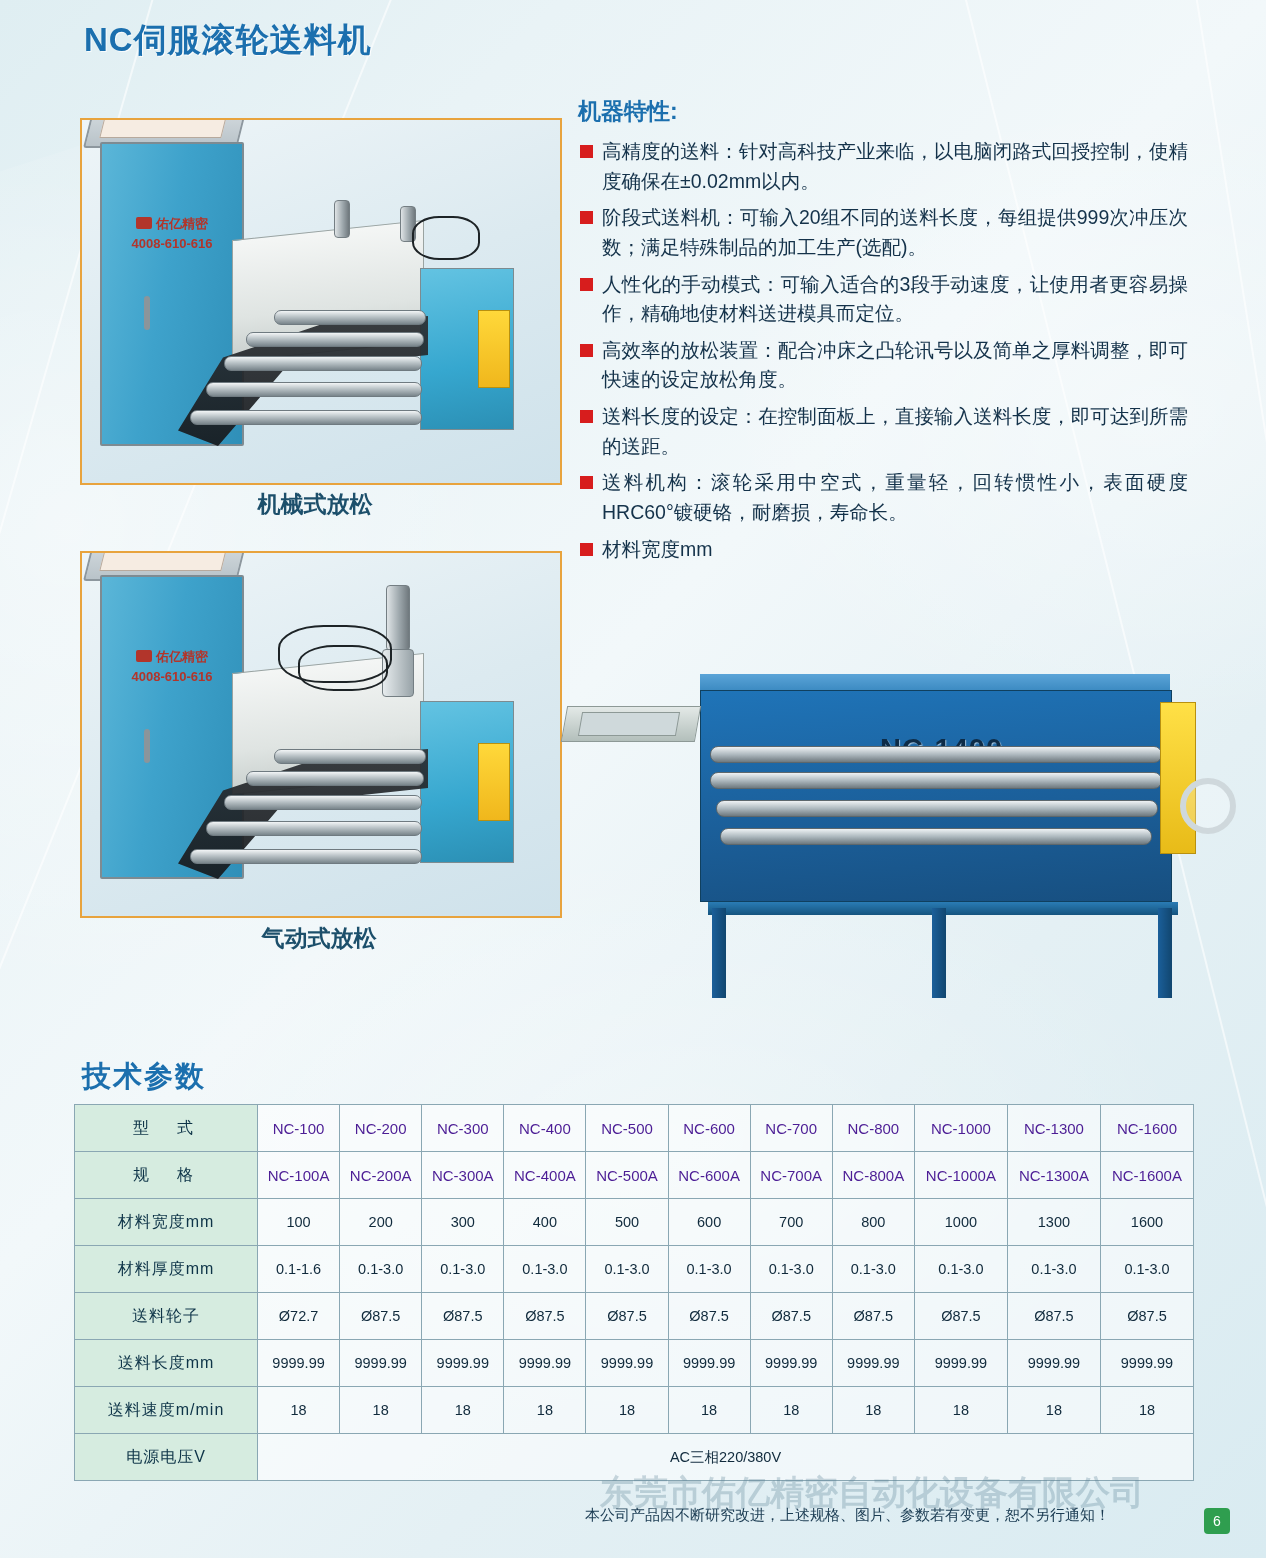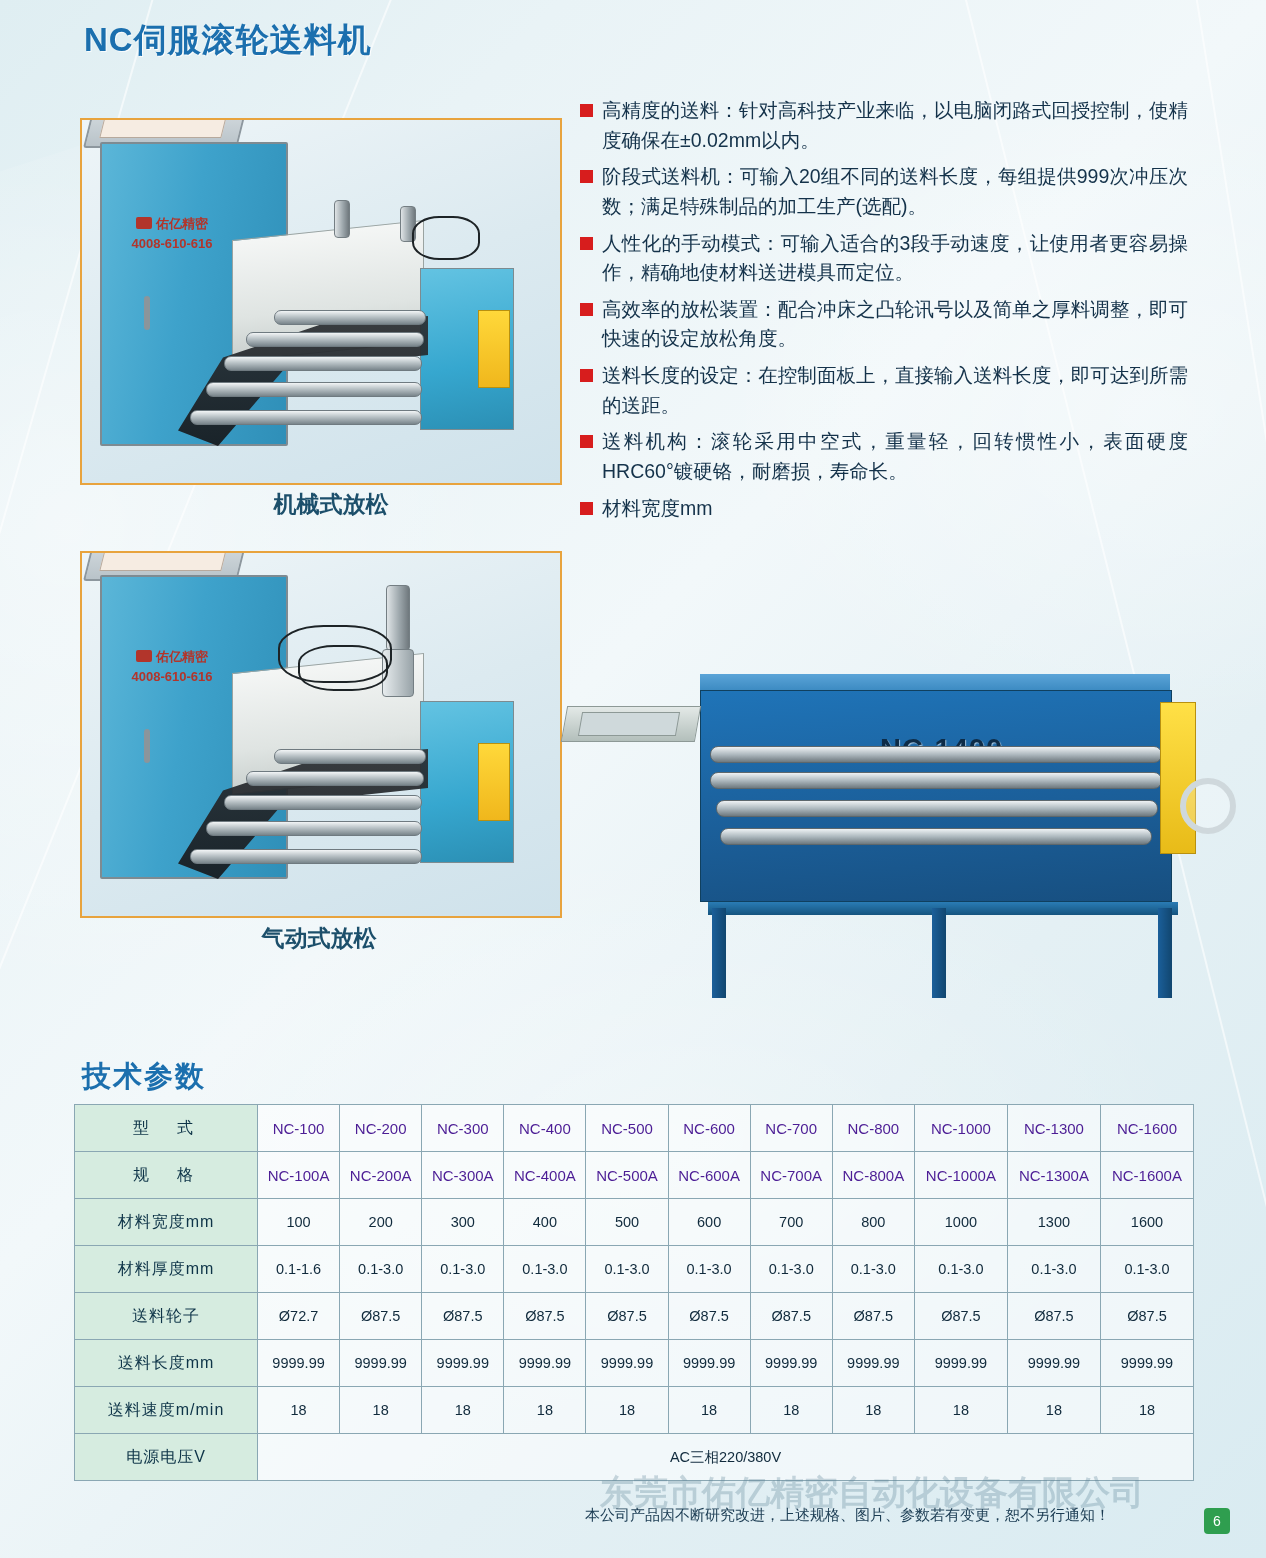--- a/index.html
+++ b/index.html
@@ -64,31 +64,30 @@
   #photo1 { left: 80px; top: 118px; width: 478px; height: 363px; }
   #photo2 { left: 80px; top: 551px; width: 478px; height: 363px; }
   .caption {
     position: absolute;
     width: 478px;
     text-align: center;
     font-size: 23px;
     font-weight: bold;
     color: #1c4f6b;
   }
-  #cap1 { left: 92px; top: 489px; }
+  #cap1 { left: 76px; top: 489px; }
   #cap2 { left: 80px; top: 923px; }
 
   
   .machine { position: absolute; }
   .cabinet {
     position: absolute; left: 18px; top: 22px; width: 140px; height: 300px;
     background: linear-gradient(100deg, #5bb6d8 0%, #3ea2cb 45%, #2f8fb8 100%);
     border: 2px solid #7e8b92;
     border-radius: 2px;
-    padding-left: 44px;
   }
   .cabinet-top {
     position: absolute; left: 8px; top: -28px; width: 150px; height: 52px;
     background: linear-gradient(180deg, #dfe5e8 0%, #b9c3c9 100%);
     border: 2px solid #8d979e;
     transform: skewX(-14deg);
     border-radius: 3px;
   }
   .panel-screen {
     position: absolute; left: 22px; top: -20px; width: 120px; height: 36px;
@@ -384,20 +383,21 @@
     <div class="roller" style="left:192px; top:196px; width:150px;"></div>
     <div class="motor-cyl" style="left:304px; top:32px; width:22px; height:64px;"></div>
     <div class="motor-cyl" style="left:300px; top:96px; width:30px; height:46px; background:linear-gradient(90deg,#e7ecee,#98a3a8);"></div>
     <div class="hose" style="left:196px; top:72px; width:110px; height:54px;"></div>
     <div class="hose" style="left:216px; top:92px; width:86px; height:42px;"></div>
   </div>
 </div>
 <div class="caption" id="cap2">气动式放松</div>
 
 <div class="features">
+  <h2>机器特性:</h2>
   <ul class="feature-list">
     <li><span class="bullet"></span><span>高精度的送料：针对高科技产业来临，以电脑闭路式回授控制，使精度确保在±0.02mm以内。</span></li>
     <li><span class="bullet"></span><span>阶段式送料机：可输入20组不同的送料长度，每组提供999次冲压次数；满足特殊制品的加工生产(选配)。</span></li>
     <li><span class="bullet"></span><span>人性化的手动模式：可输入适合的3段手动速度，让使用者更容易操作，精确地使材料送进模具而定位。</span></li>
     <li><span class="bullet"></span><span>高效率的放松装置：配合冲床之凸轮讯号以及简单之厚料调整，即可快速的设定放松角度。</span></li>
     <li><span class="bullet"></span><span>送料长度的设定：在控制面板上，直接输入送料长度，即可达到所需的送距。</span></li>
     <li><span class="bullet"></span><span>送料机构：滚轮采用中空式，重量轻，回转惯性小，表面硬度HRC60°镀硬铬，耐磨损，寿命长。</span></li>
     <li><span class="bullet"></span><span>材料宽度mm</span></li>
   </ul>
 </div>

